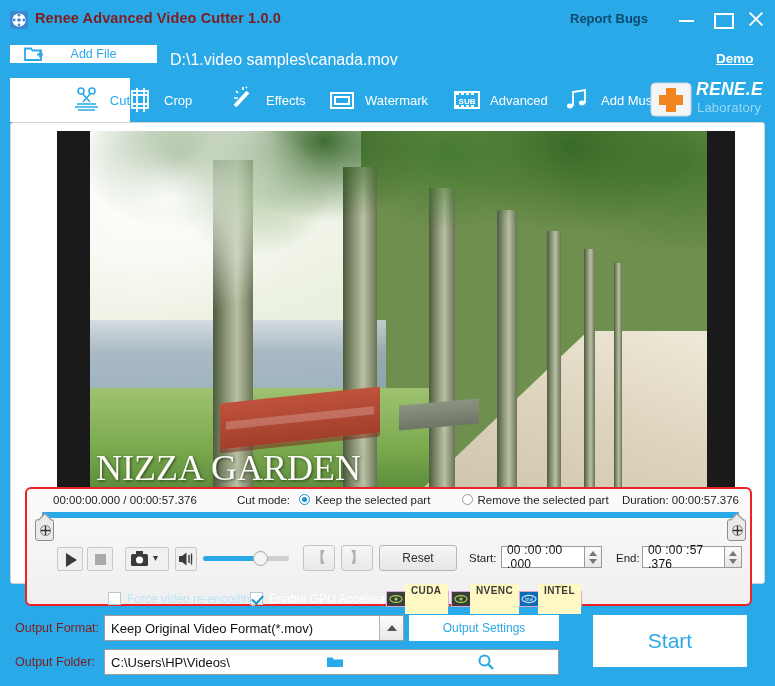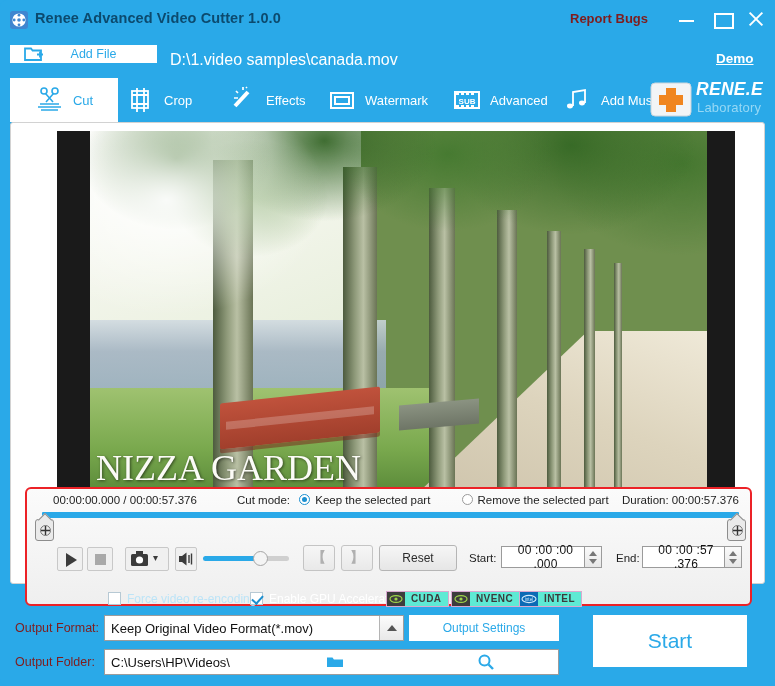--- a/index.html
+++ b/index.html
@@ -24,27 +24,27 @@
   }
   .app-icon {
     position: absolute; left: 10px; top: 11px;
     width: 18px; height: 18px;
     background: #3f86d0;
     border-radius: 3px;
   }
   .app-icon svg { display: block; }
   .app-title {
     position: absolute; left: 35px; top: 10px;
-    color: #0c4a6e; font-size: 14.5px; font-weight: bold;
+    color: #7f1d1d; font-size: 14.5px; font-weight: bold;
     letter-spacing: .1px;
     white-space: nowrap;
   }
   .report-bugs {
     position: absolute; left: 570px; top: 11px;
-    color: #7f1d1d; font-size: 13px; font-weight: bold;
+    color: #0c4a6e; font-size: 13px; font-weight: bold;
     cursor: pointer; white-space: nowrap; text-align: center;
   }
   .win-btn {
     position: absolute; top: 8px;
     width: 24px; height: 22px;
     cursor: pointer;
   }
   .win-min { left: 675px; }
   .win-max { left: 710px; }
   .win-close { left: 744px; }
@@ -98,21 +98,21 @@
   .tab .t-icon { width: 30px; height: 28px; flex: 0 0 30px; }
   .tab .t-label {
     margin-left: 8px; color: #ffffff; font-size: 13px;
     white-space: nowrap;
   }
   .tab.active {
     background: #ffffff;
   }
   .tab.active .t-label { color: #2aa9e8; }
 
-  .tab-cut       { left: 10px;  width: 108px; justify-content: center; }
+  .tab-cut       { left: 10px;  width: 120px; justify-content: flex-end; }
   .tab-crop      { left: 126px; }
   .tab-effects   { left: 228px; }
   .tab-watermark { left: 327px; }
   .tab-subtitle  { left: 452px; }
   .tab-addmusic  { left: 563px; }
 
   .brand {
     position: absolute; left: 648px; top: 76px;
     width: 122px; height: 46px;
   }
@@ -331,21 +331,20 @@
   }
   .tc-label {
     position: absolute; top: 9px; font-size: 11.5px; color: #1e1e1e;
   }
   .tc-box {
     position: absolute; top: 3px; height: 22px;
     background: #ffffff; border: 1px solid #9b9b9b;
     font-size: 12px; color: #111;
     display: flex; align-items: center; padding-left: 5px;
     letter-spacing: .2px;
-    text-align: center;
   }
   .spin {
     position: absolute; top: 3px; width: 17px; height: 22px;
     background: linear-gradient(180deg,#fafafa,#e7e7e7);
     border: 1px solid #9b9b9b; border-left: none; cursor: pointer;
   }
   .spin::before, .spin::after {
     content: ""; position: absolute; left: 4px;
     border-left: 4px solid transparent; border-right: 4px solid transparent;
   }
@@ -381,22 +380,22 @@
   .badge {
     position: absolute; top: 1px; height: 16px;
     display: flex; align-items: center;
     border: 1px solid #d9a9d0;
   }
   .badge .chip {
     width: 18px; height: 14px;
     display: flex; align-items: center; justify-content: center;
   }
   .badge .btxt {
-    padding: 0 6px; height: 14px; line-height: 14px;
-    background: #5eead4; color: #3b3b3b;
+    padding: 0 6px; height: 30px; line-height: 14px;
+    background: #fef9c3; color: #3b3b3b;
     font-size: 10px; font-weight: bold; letter-spacing: .4px;
   }
   .chip-nv { background: #3d3d3d; }
   .chip-in { background: #0b6ab5; }
 
   .bot-lbl {
     position: absolute; color: #7f1d1d; font-size: 12.5px;
     white-space: nowrap;
   }
   .fmt-select {

